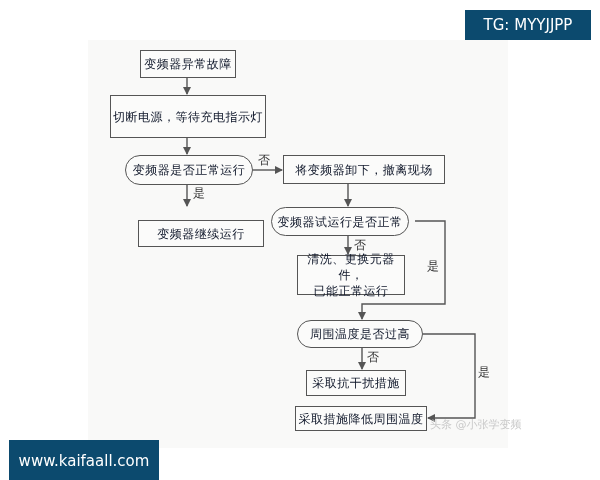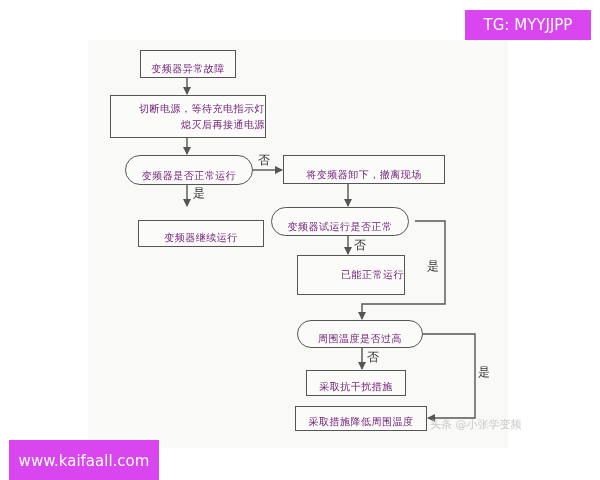--- a/index.html
+++ b/index.html
@@ -1,25 +1,25 @@
 <!DOCTYPE html>
 <html><head>
 <meta charset="utf-8">
 <style>
   html, body { margin: 0; padding: 0; }
   body { width: 600px; height: 480px; background: #ffffff; position: relative; overflow: hidden;
          font-family: "DejaVu Serif", "Liberation Serif", serif; }
   .sheet { position: absolute; left: 88px; top: 40px; width: 420px; height: 408px; background: #f9f9f8; }
   .node { position: absolute; box-sizing: border-box; border: 1.5px solid #555; background: #fbfbfa;
-          color: #701a75; font-size: 10px; display: flex; align-items: flex-end; justify-content: center;
+          color: #0f172a; font-size: 12px; display: flex; align-items: center; justify-content: center;
           text-align: center; line-height: 16px; letter-spacing: 0.5px; }
   .pill { border-radius: 15px; }
   .lbl { position: absolute; font-size: 12px; color: #333; }
   svg.edges { position: absolute; left: 0; top: 0; }
-  .badge { position: absolute; background: #d946ef; color: #fff; font-family: "DejaVu Sans", "Liberation Sans", sans-serif;
+  .badge { position: absolute; background: #0c4a6e; color: #fff; font-family: "DejaVu Sans", "Liberation Sans", sans-serif;
            font-size: 15px; display: flex; align-items: center; justify-content: center; }
   .wm { position: absolute; left: 430px; top: 417px; font-size: 11px; color: #c9c9c9;
         font-family: "DejaVu Sans", sans-serif; }
 </style>
 </head>
 <body>
 
 <div class="sheet"></div>
 
 <svg class="edges" width="600" height="480">
@@ -49,21 +49,20 @@
     <polyline points="423,334 475,334 475,418 428,418" marker-end="url(#ah)"></polyline>
   </g>
 </svg>
 
 <div class="node" style="left:140px;top:50px;width:96px;height:28px;">
   <span>变频器异常故障</span>
 </div>
 
 <div class="node" style="left:110px;top:95px;width:156px;height:43px;flex-direction:column;">
   <span>切断电源，等待充电指示灯</span>
-  <span>熄灭后再接通电源</span>
 </div>
 
 <div class="node pill" style="left:125px;top:155px;width:128px;height:30px;">
   <span>变频器是否正常运行</span>
 </div>
 
 <span class="lbl" style="left:258px;top:152px;">否</span>
 <span class="lbl" style="left:193px;top:185px;">是</span>
 
 <div class="node" style="left:283px;top:155px;width:162px;height:29px;">
@@ -75,20 +74,21 @@
 </div>
 
 <div class="node pill" style="left:271px;top:207px;width:138px;height:29px;">
   <span>变频器试运行是否正常</span>
 </div>
 
 <span class="lbl" style="left:354px;top:237px;">否</span>
 <span class="lbl" style="left:427px;top:258px;">是</span>
 
 <div class="node" style="left:297px;top:255px;width:108px;height:40px;flex-direction:column;">
+  <span>清洗、更换元器件，</span>
   <span>已能正常运行</span>
 </div>
 
 <div class="node pill" style="left:297px;top:320px;width:126px;height:28px;">
   <span>周围温度是否过高</span>
 </div>
 
 <span class="lbl" style="left:367px;top:349px;">否</span>
 <span class="lbl" style="left:478px;top:364px;">是</span>
 

